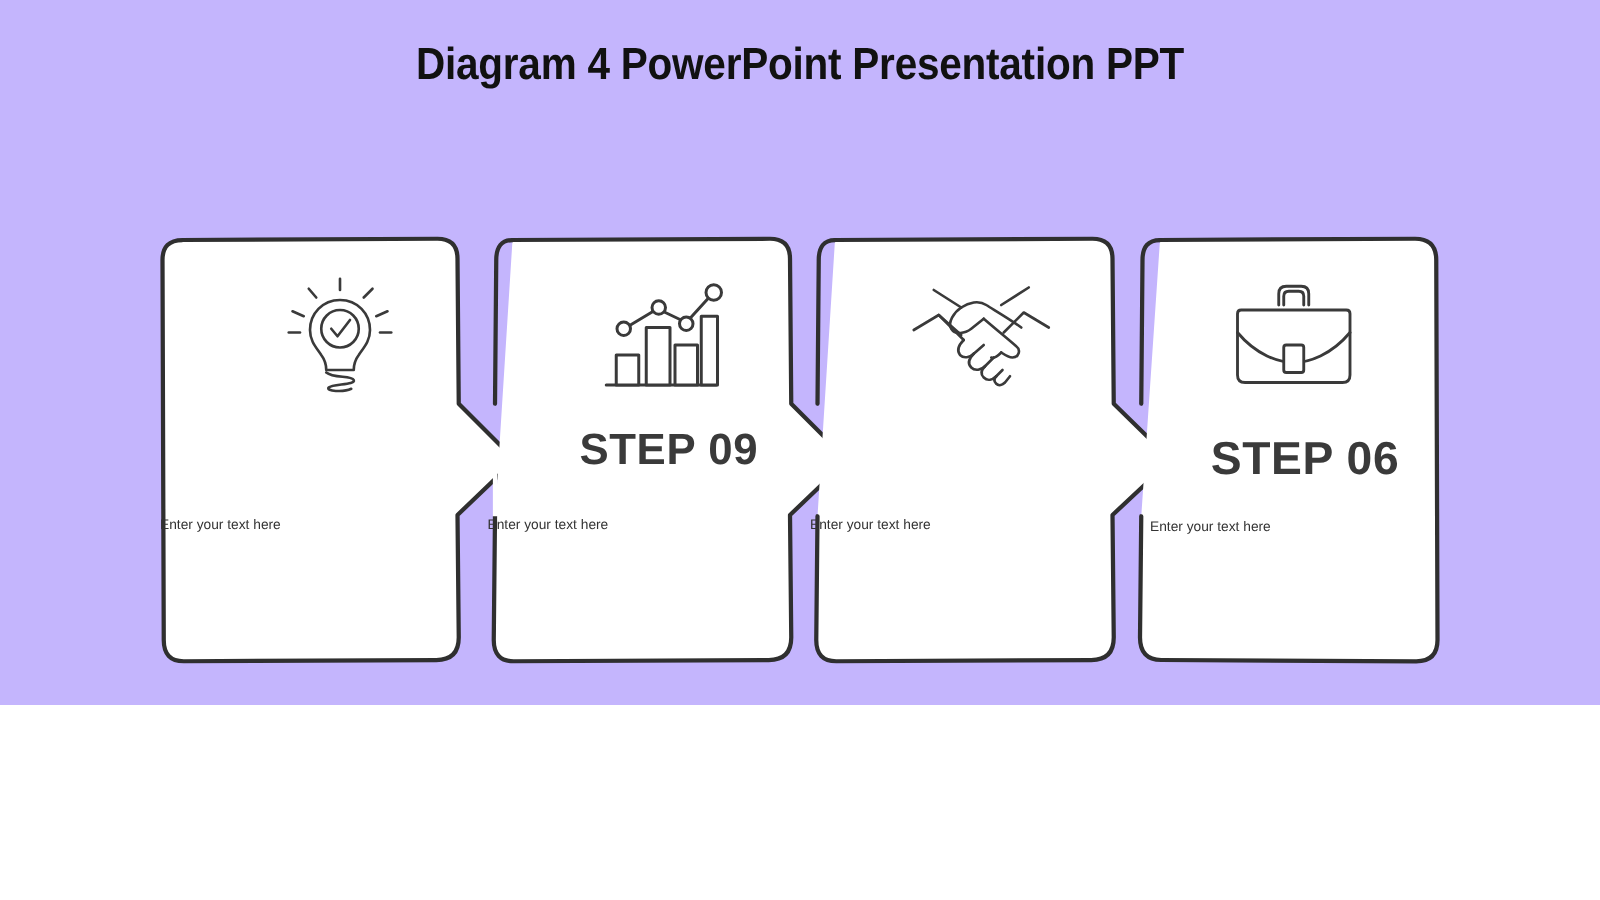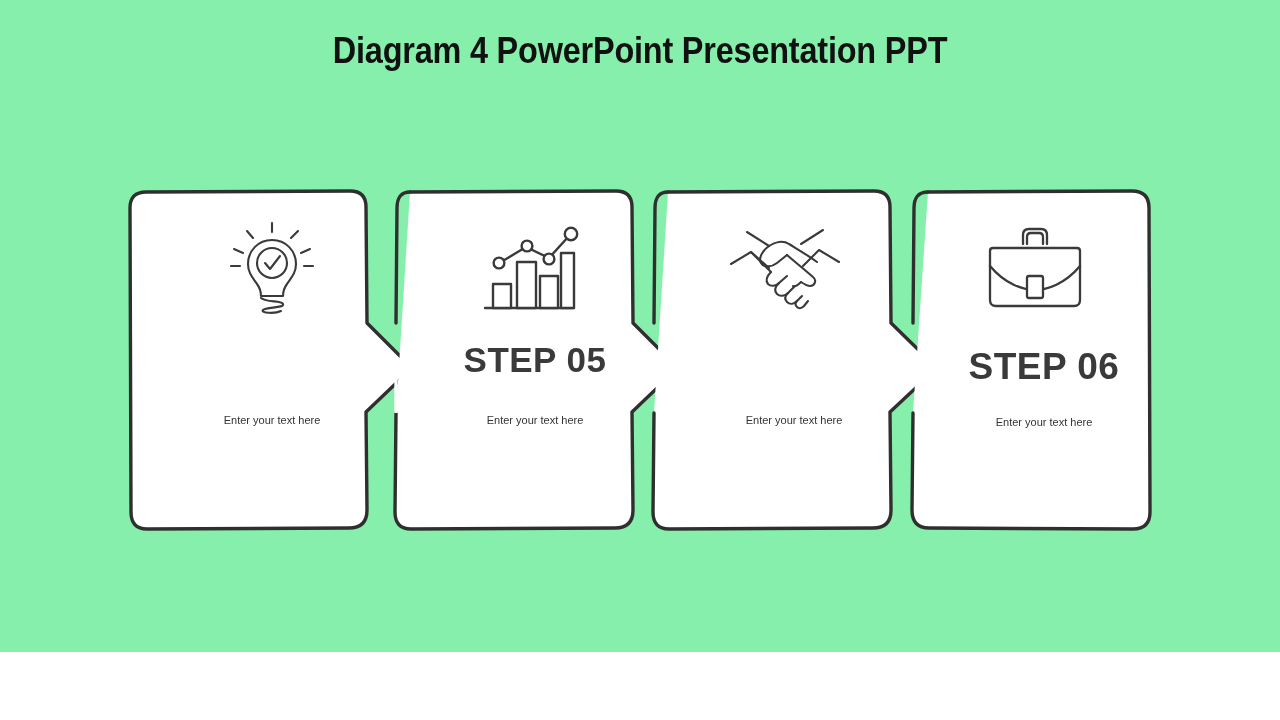--- a/index.html
+++ b/index.html
@@ -12,22 +12,22 @@
     background: #ffffff;
     font-family: "Liberation Sans", sans-serif;
     overflow: hidden;
     position: relative;
   }
 
   #slide {
     position: absolute;
     inset: 0;
     width: 1280px;
-    height: 652px;
-    background: #86efac;
+    height: 564px;
+    background: #c4b5fd;
   }
 
   #slide-title {
     position: absolute;
     left: 0;
     top: 30px;
     width: 1280px;
     text-align: center;
     font-family: "Liberation Sans", sans-serif;
     font-size: 36px;
@@ -79,21 +79,21 @@
     font-family: "Liberation Sans", sans-serif;
     font-weight: bold;
     color: #3a3a3a;
     letter-spacing: 0.5px;
     white-space: nowrap;
   }
 
   .card-body-text {
     position: absolute;
     width: 100%;
-    text-align: center;
+    text-align: left;
     font-family: "Liberation Sans", sans-serif;
     font-size: 11px;
     color: #333333;
     white-space: nowrap;
   }
 
   
   #card-1 { left: 128px; top: 188px; width: 288px; height: 344px; }
   #card-1 .card-icon { top: 32px; }
   #card-1 .card-step-label { top: 152px; font-size: 35px; padding-right: 48px; }
@@ -170,21 +170,21 @@
               <rect x="63" y="56" width="18" height="32" fill="#ffffff"></rect>
               <rect x="84" y="33" width="13" height="55" fill="#ffffff"></rect>
               <path d="M 24,42 L 49,27 L 72,38 L 92,16"></path>
               <circle cx="22" cy="43" r="5.4" fill="#ffffff"></circle>
               <circle cx="50" cy="26" r="5.4" fill="#ffffff"></circle>
               <circle cx="72" cy="39" r="5.4" fill="#ffffff"></circle>
               <circle cx="94" cy="14" r="6.2" fill="#ffffff"></circle>
             </g>
           </svg>
         </div>
-        <div class="card-step-label">STEP 05</div>
+        <div class="card-step-label">STEP 09</div>
         <div class="card-body-text">Enter your text here</div>
       </div>
     </div>
 
     <div class="step-card" id="card-3">
       <svg class="card-shape" width="292" height="344" viewBox="0 0 292 344">
         <path d="M 20,4 L 226,3 Q 242,3 242,19 L 243,135 L 289,180 L 242,224 L 243,322 Q 243,340 225,340 L 21,341 Q 5,341 5,324 L 6,225" fill="#ffffff" stroke="#2f2f2f" stroke-width="3.4" stroke-linejoin="round" stroke-linecap="round"></path>
         <path d="M 6,135 L 7,20 Q 7,4 20,4" fill="none" stroke="#2f2f2f" stroke-width="3.4" stroke-linejoin="round" stroke-linecap="round"></path>
       </svg>
 

